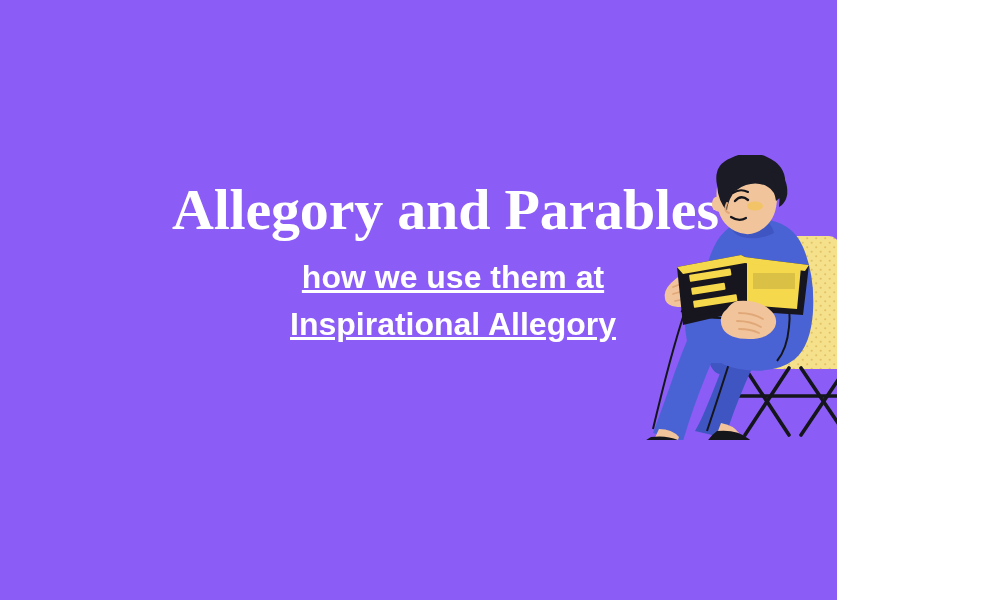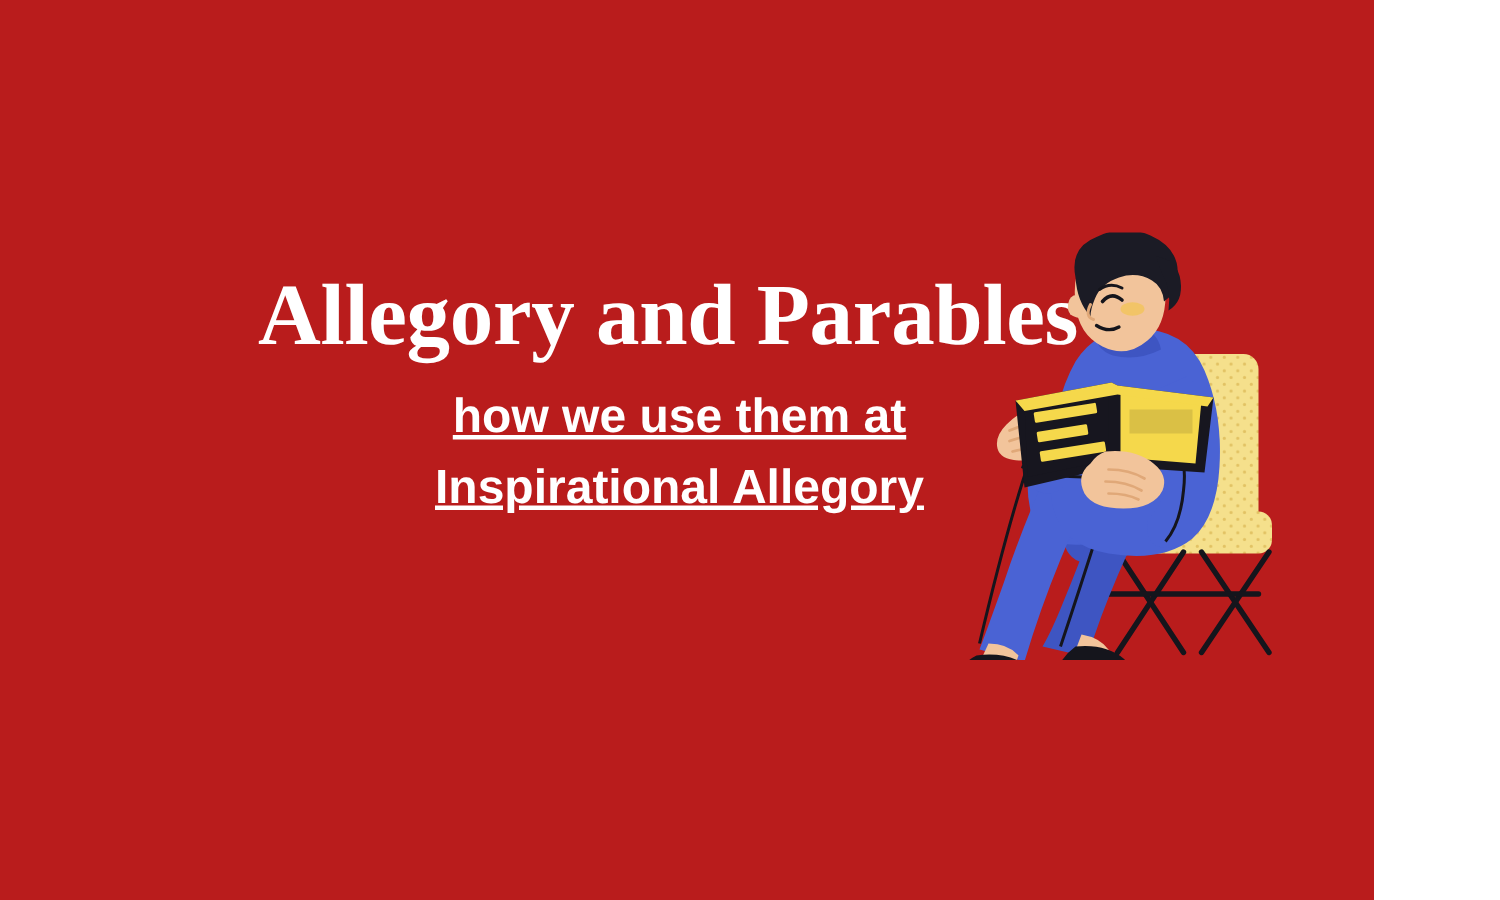--- a/index.html
+++ b/index.html
@@ -7,23 +7,23 @@
     padding: 0;
   }
   body {
     width: 1000px;
     height: 600px;
     overflow: hidden;
     font-family: "Liberation Sans", sans-serif;
   }
   #banner {
     position: relative;
-    width: 916px;
+    width: 837px;
     height: 600px;
-    background: #b91c1c;
+    background: #8b5cf6;
     overflow: hidden;
   }
   #text-block {
     position: absolute;
     left: 0;
     top: 0;
     width: 1000px;
     height: 600px;
   }
   #title {

